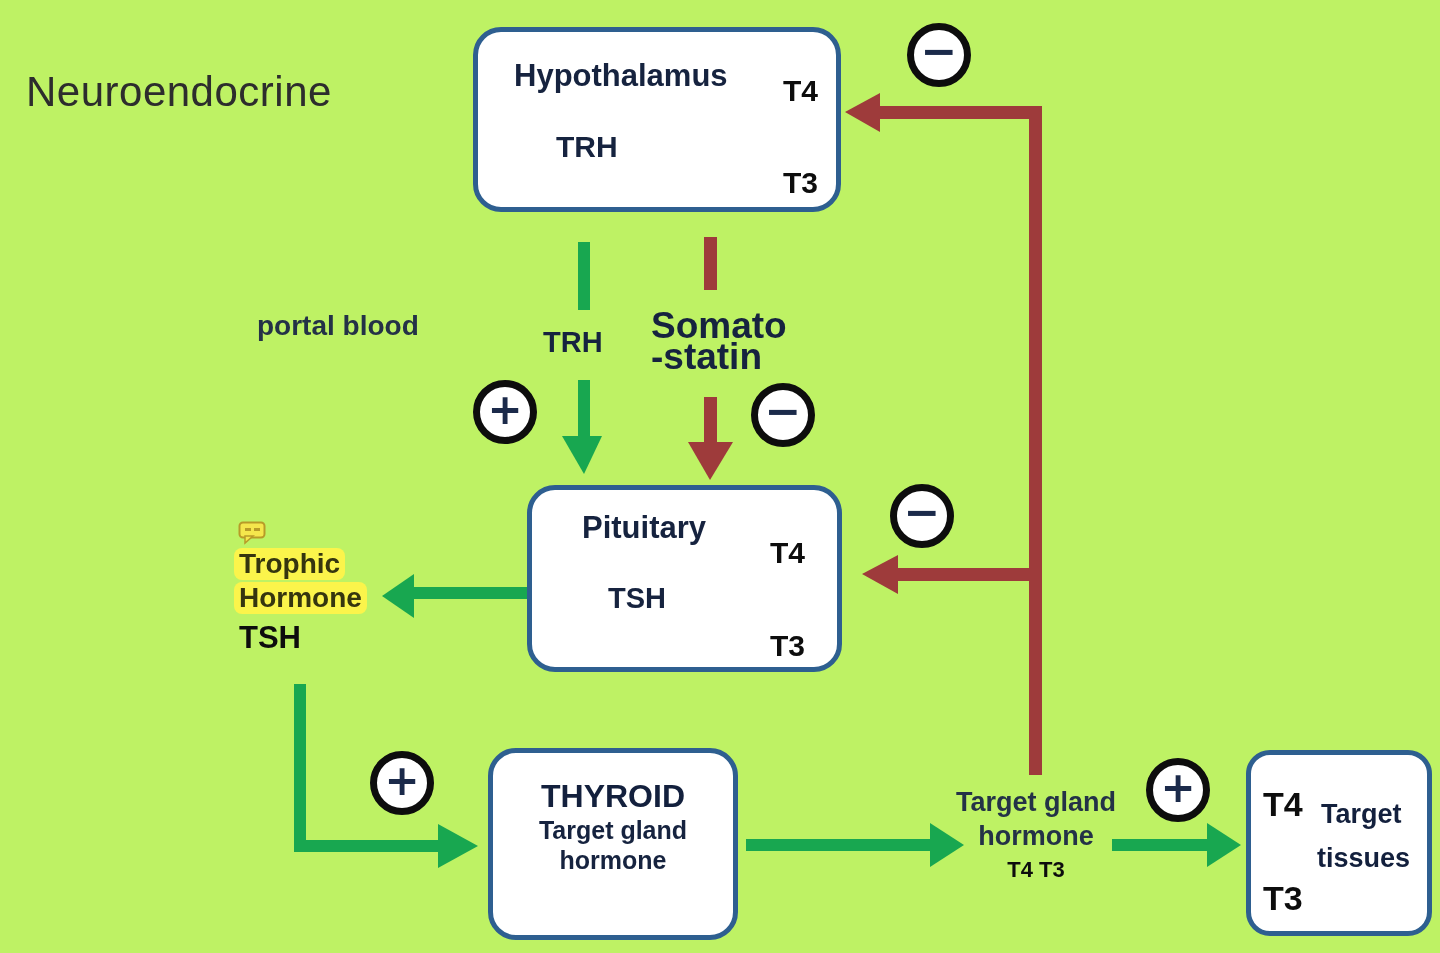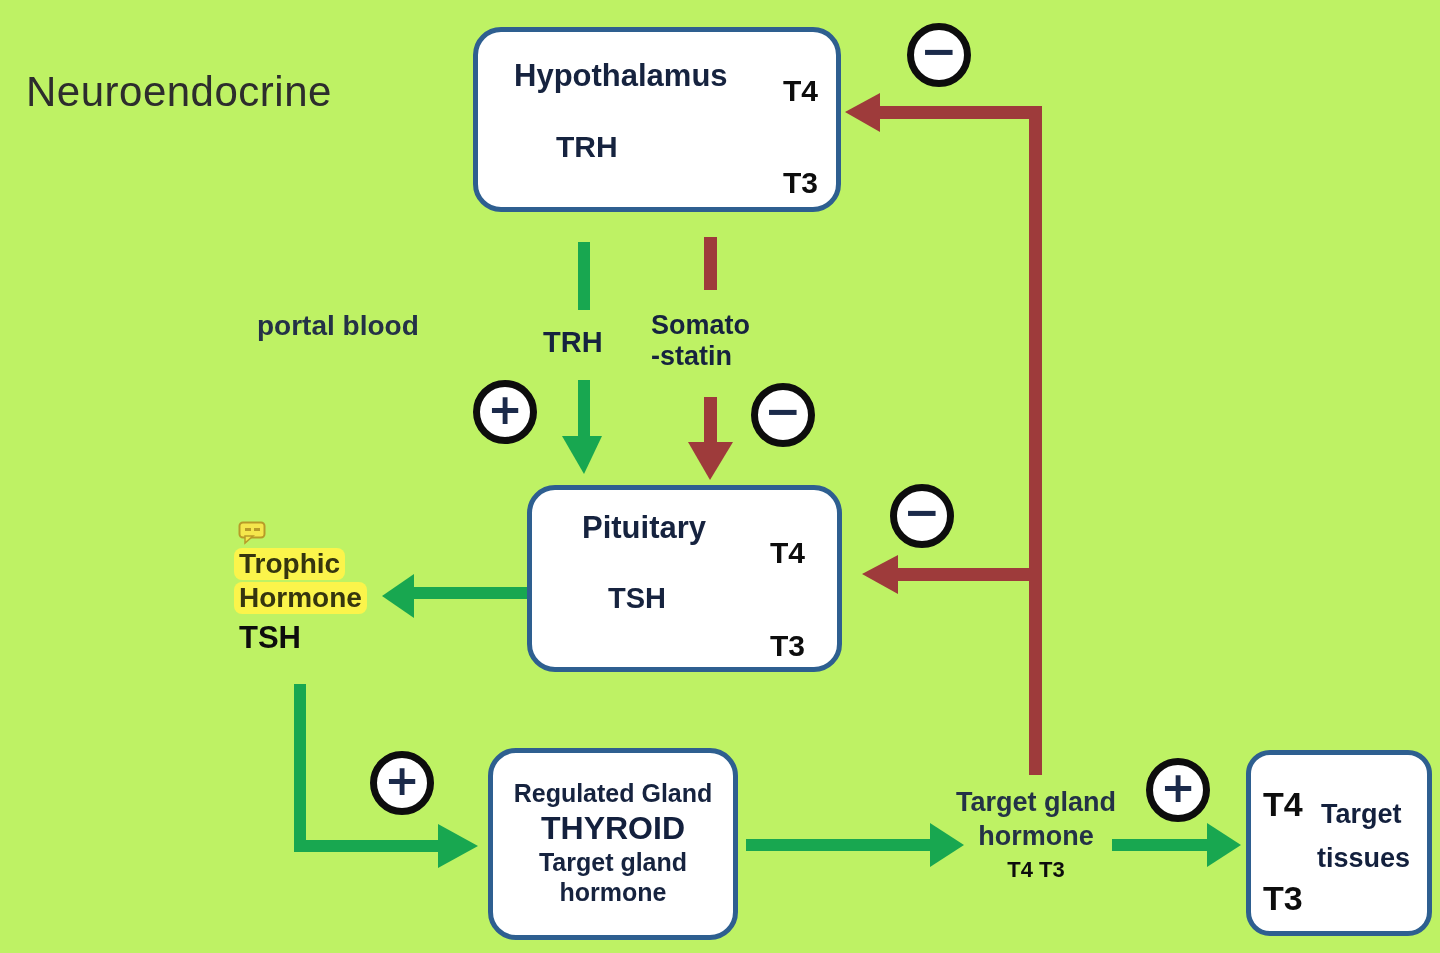--- a/index.html
+++ b/index.html
@@ -33,21 +33,21 @@
     background:#fff;display:flex;align-items:center;justify-content:center;box-sizing:content-box;
   }
   .sign{
     font-family:"DejaVu Sans", sans-serif;font-weight:bold;color:var(--sign-color);
     font-size:42px;line-height:1;transform:translateY(-2px);
   }
   .sign.minus{font-size:44px;transform:translateY(-4px);}
   .float-label{position:absolute;white-space:nowrap;}
   .portal{font-size:28px;font-weight:bold;color:#243247;}
   .arrow-label{font-size:29px;font-weight:bold;color:var(--navy-text);}
-  .soma{font-size:27px;font-weight:bold;color:var(--navy-text);line-height:31px;}
+  .soma{font-size:37px;font-weight:bold;color:var(--navy-text);line-height:31px;}
   .hl{
     display:inline-block;background:var(--highlight);color:#35350F;
     font-size:28px;font-weight:bold;padding:0 5px;border-radius:8px;line-height:32px;
   }
   .tsh-big{font-size:31px;font-weight:bold;color:var(--black-text);}
   .hormone-block{
     position:absolute;left:933px;top:785px;width:206px;text-align:center;
     font-size:27px;font-weight:bold;color:#243247;line-height:34px;
   }
   .hormone-block .t4t3{font-size:22px;color:var(--black-text);}
@@ -140,21 +140,20 @@
 
   <div class="node" style="left:527px;top:485px;width:315px;height:187px;">
     <span class="abs bold-navy" style="left:50px;top:20px;font-size:31px;">Pituitary</span>
     <span class="abs bold-navy" style="left:76px;top:92px;font-size:29px;">TSH</span>
     <span class="abs bold-black" style="left:238px;top:46px;font-size:30px;">T4</span>
     <span class="abs bold-black" style="left:238px;top:139px;font-size:30px;">T3</span>
   </div>
 
   <div class="node" style="left:488px;top:748px;width:250px;height:192px;">
     <div class="thyroid-inner">
-      <span class="l1">Regulated Gland</span>
       <span class="l2">THYROID</span>
       <span class="l3">Target gland</span>
       <span class="l3">hormone</span>
     </div>
   </div>
 
   <div class="node" style="left:1246px;top:750px;width:186px;height:186px;border-radius:24px;">
     <span class="abs bold-black" style="left:12px;top:30px;font-size:34px;">T4</span>
     <span class="abs bold-navy" style="left:70px;top:44px;font-size:27px;color:#13203D;">Target</span>
     <span class="abs bold-navy" style="left:66px;top:88px;font-size:27px;color:#13203D;">tissues</span>

